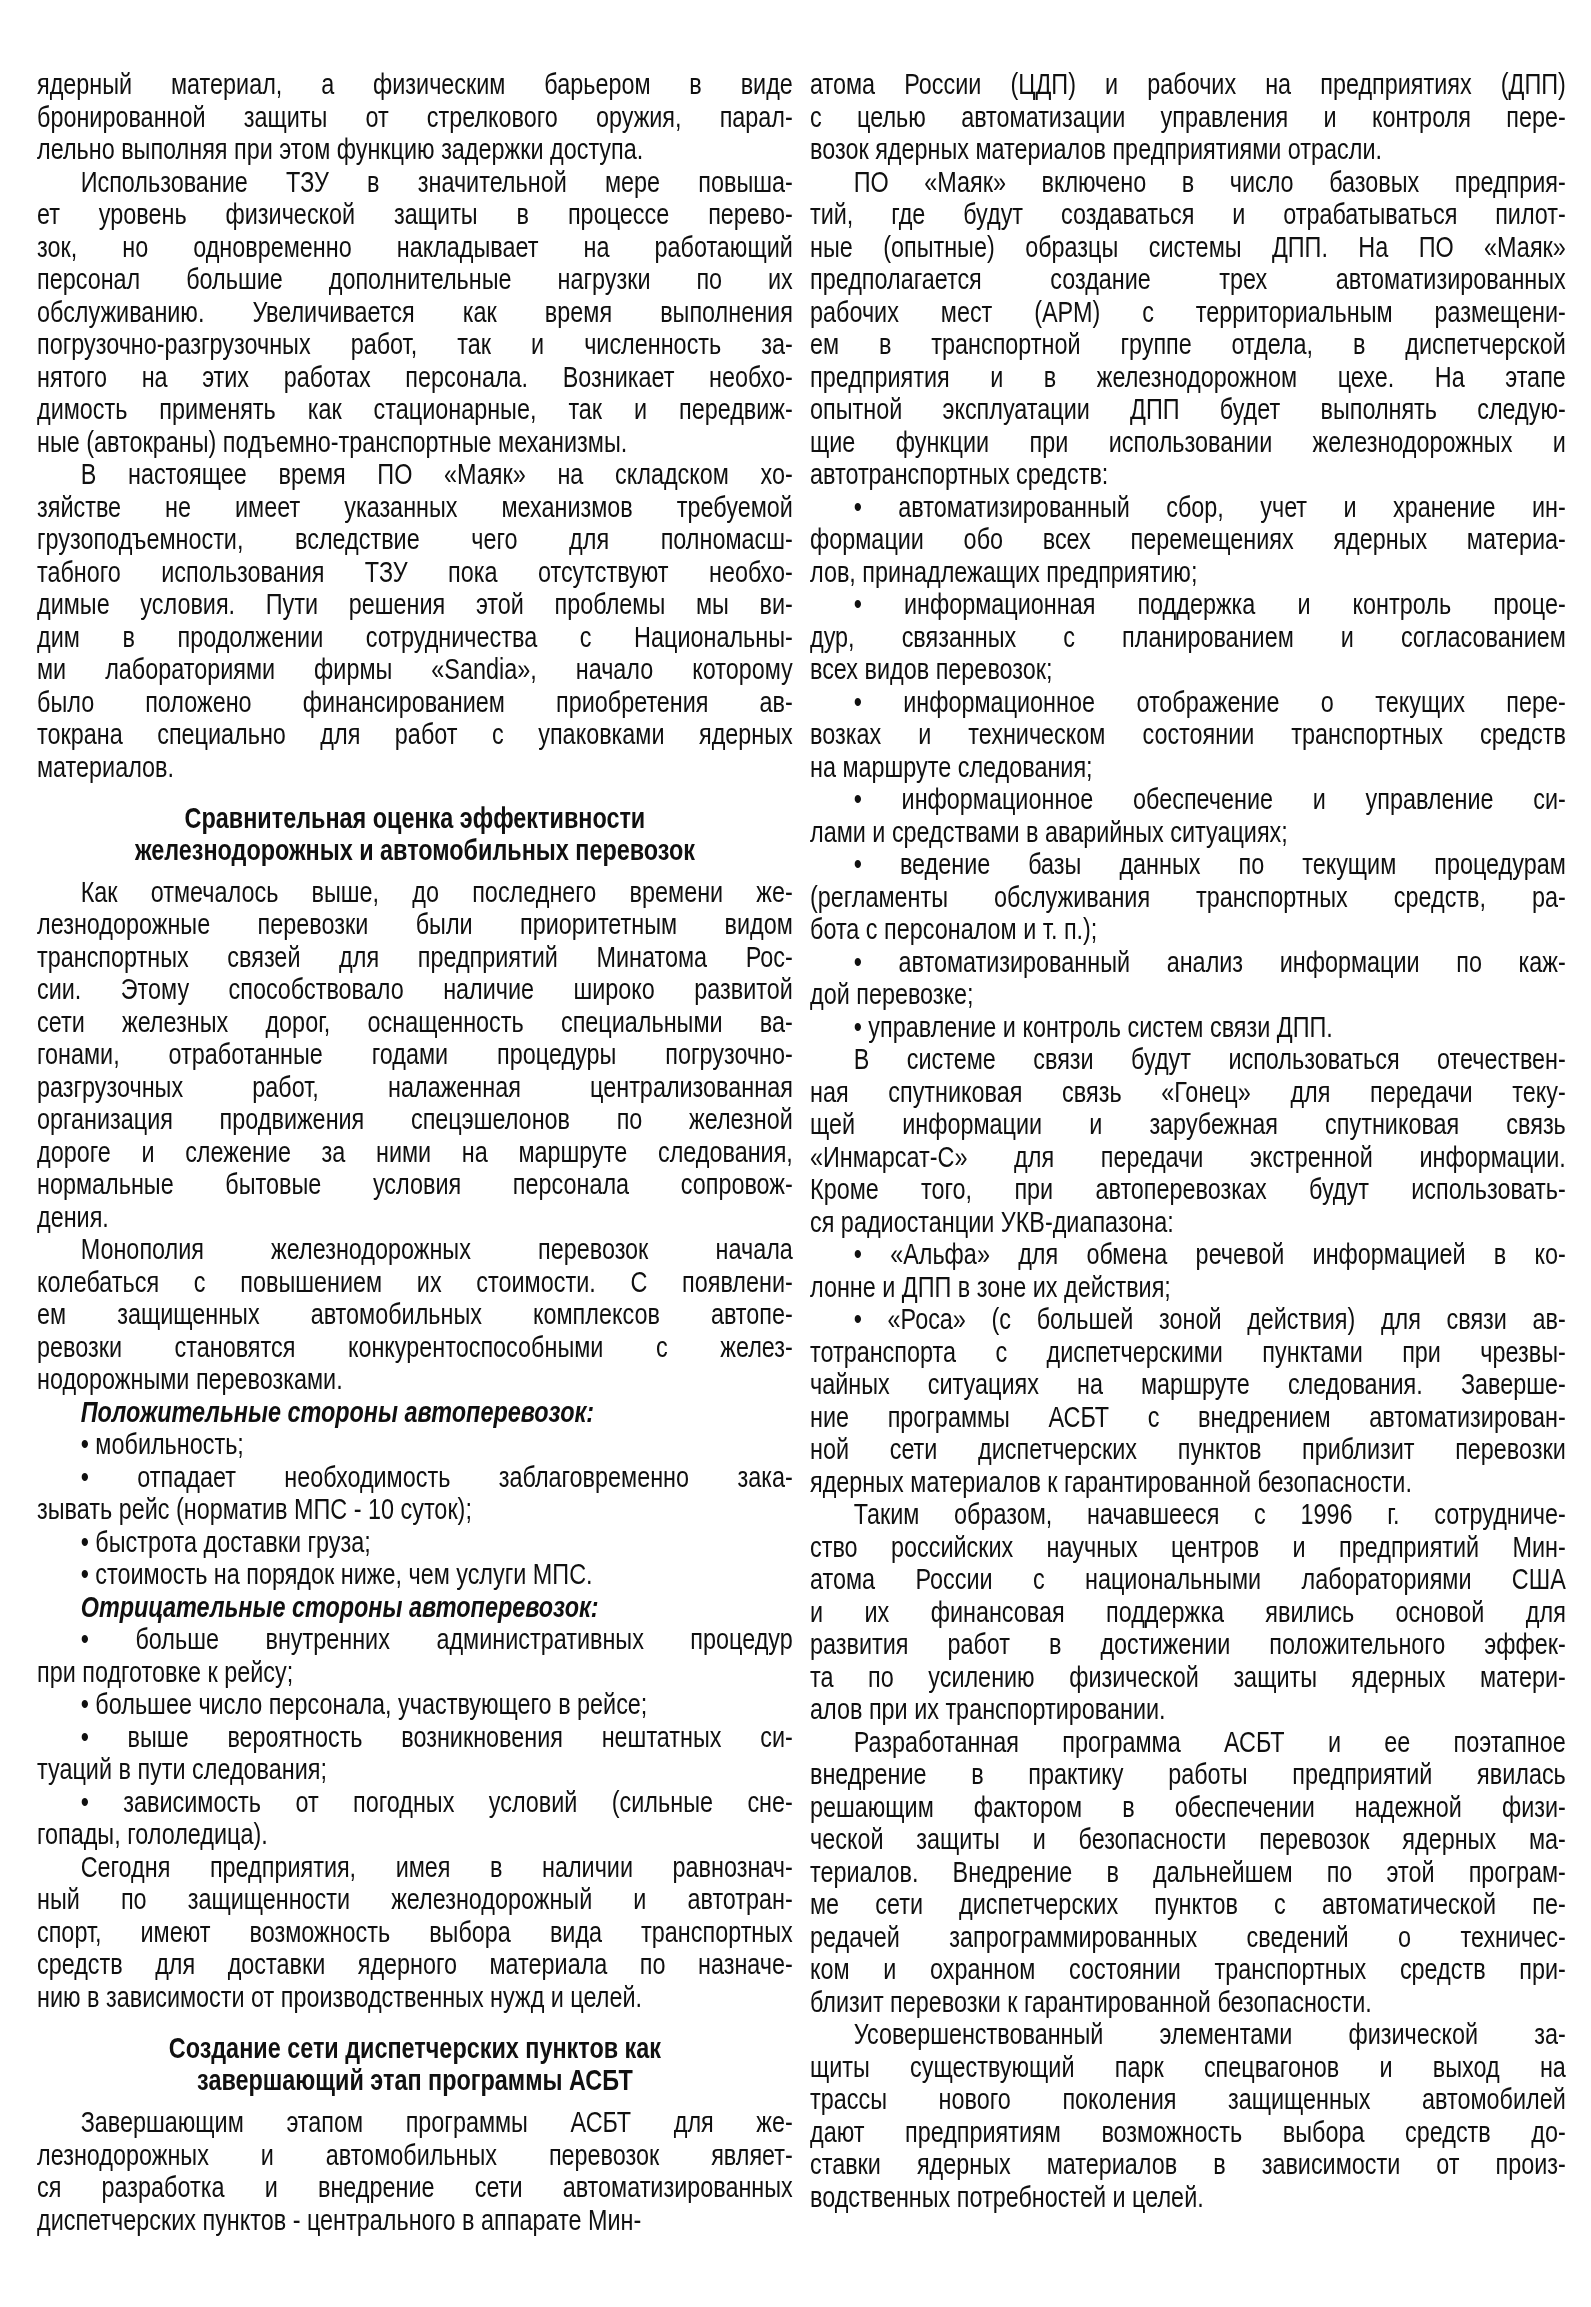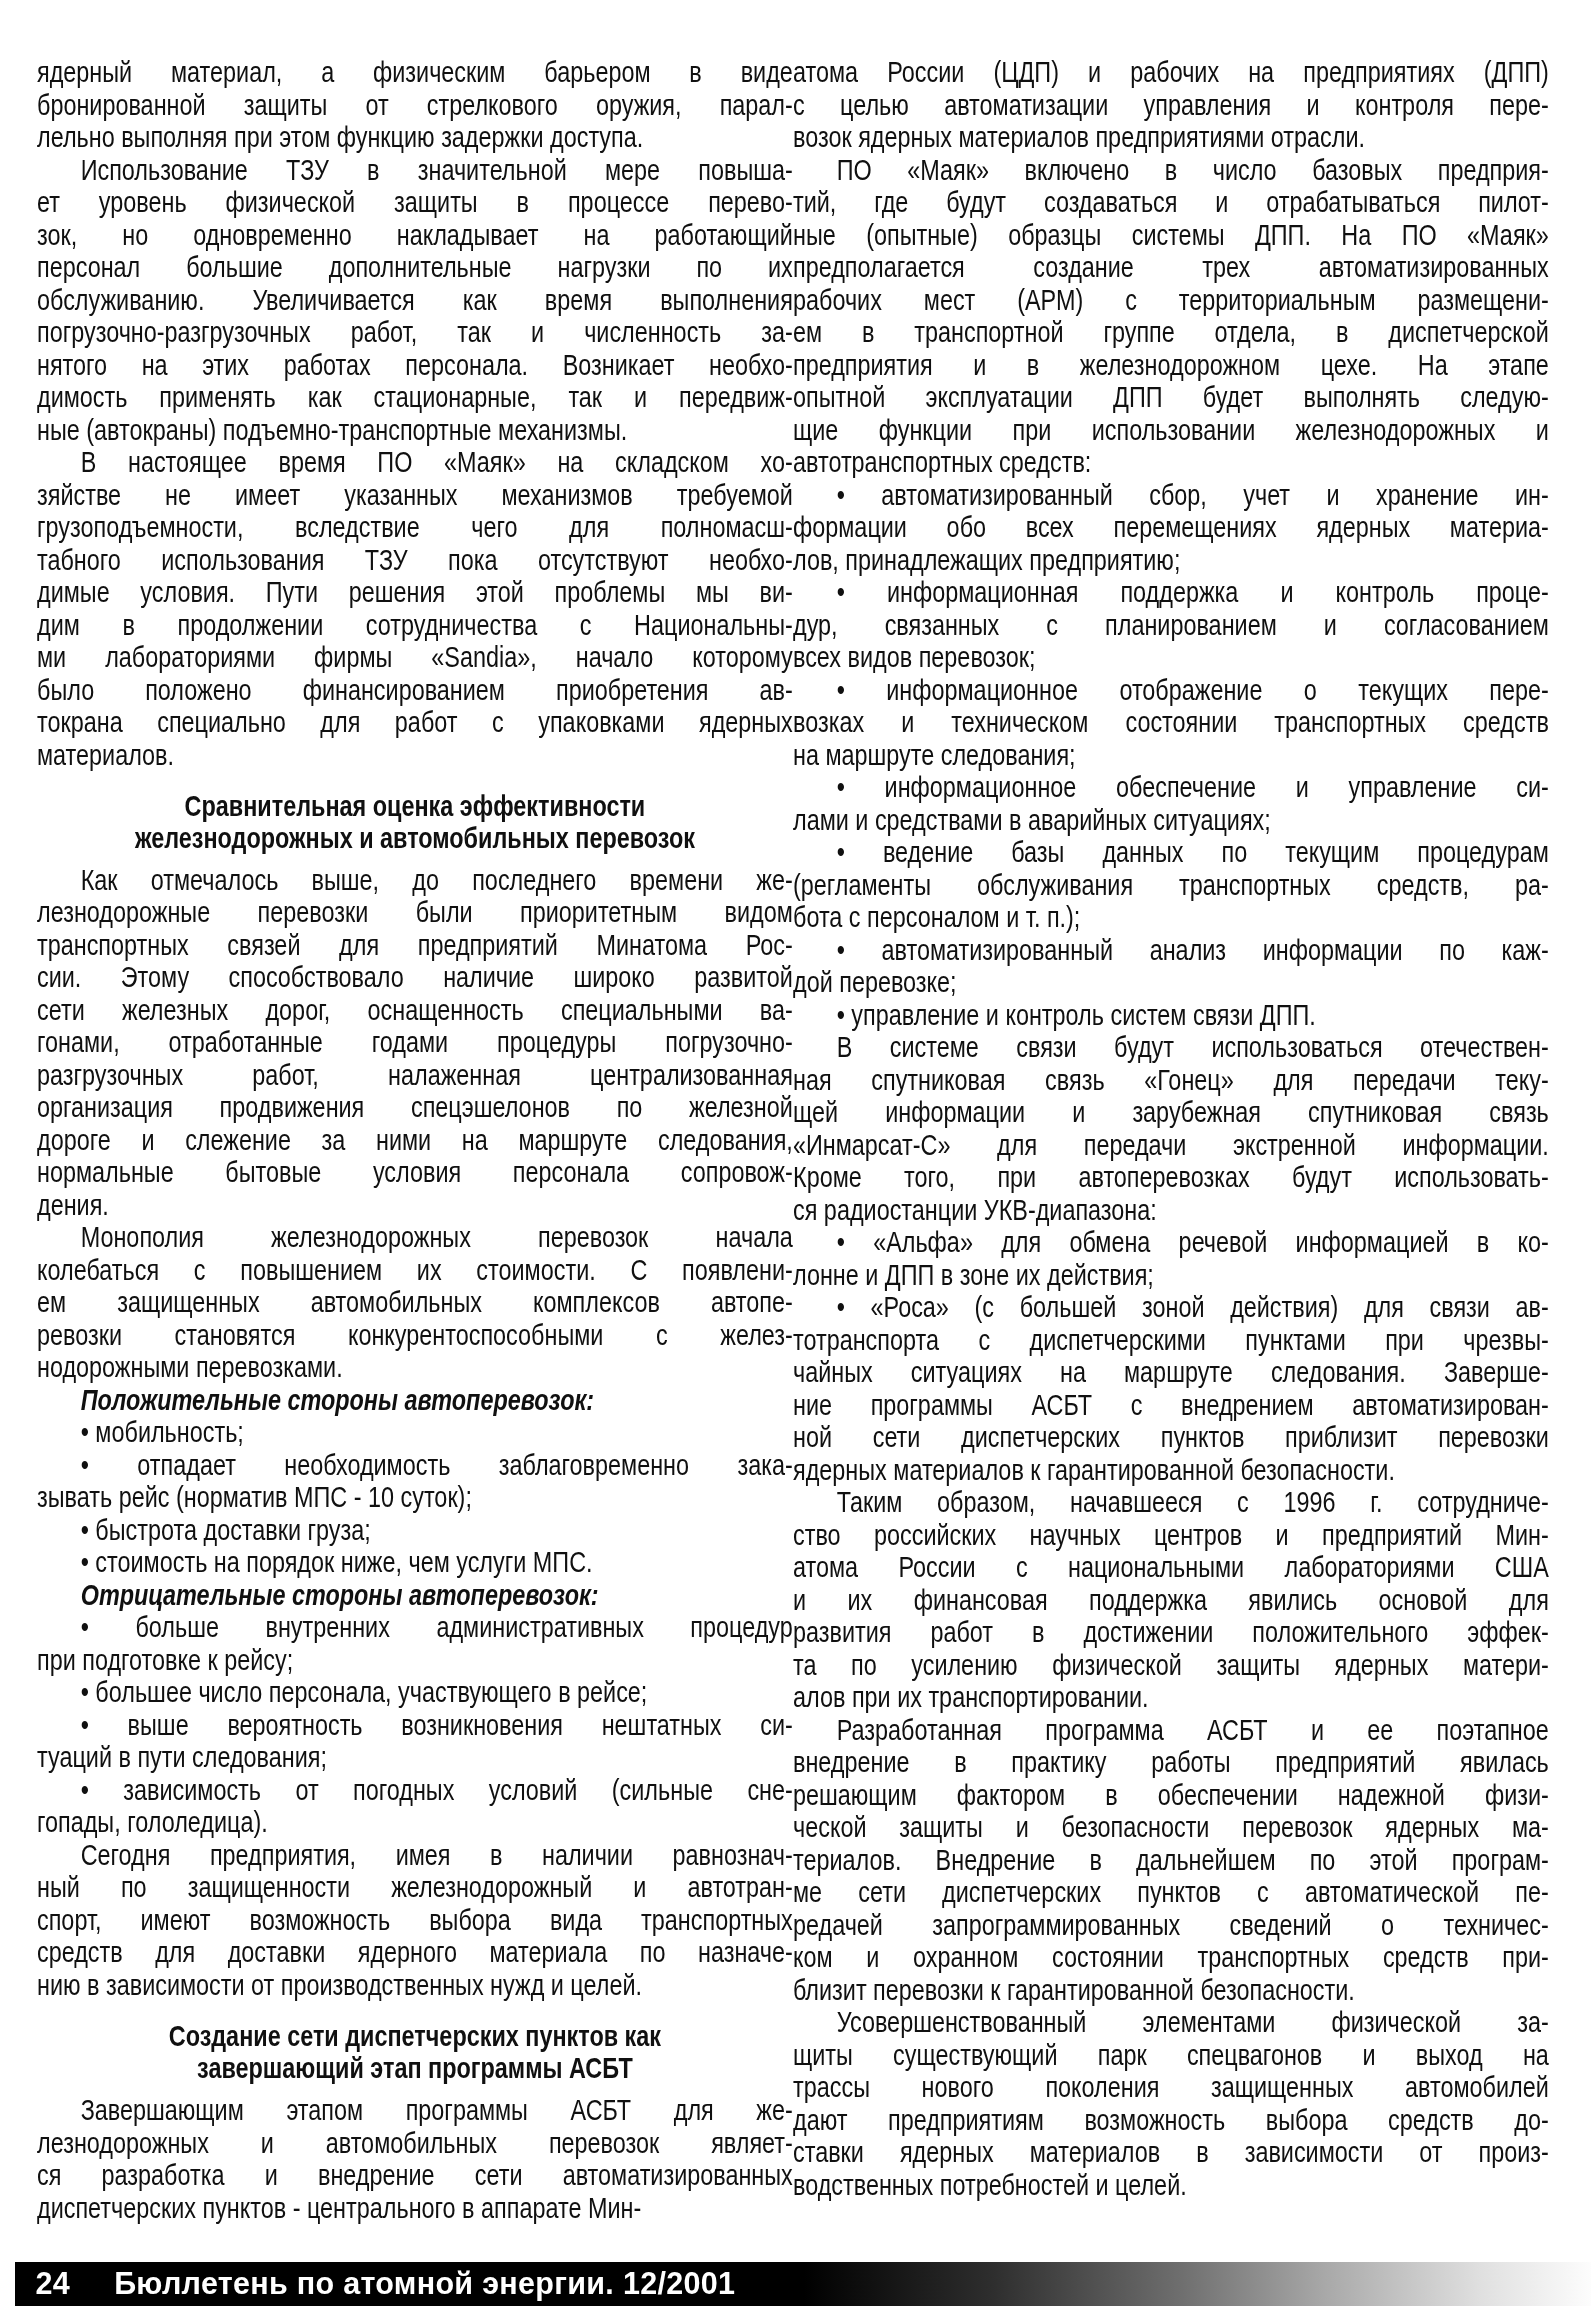--- a/index.html
+++ b/index.html
@@ -6,22 +6,22 @@
   body {
     width: 1592px; height: 2307px;
     background: #ffffff;
     color: #101010;
     font-family: "Liberation Sans", sans-serif;
     position: relative;
     overflow: hidden;
   }
   .page { position: absolute; inset: 0; }
   .columns {
-    position: absolute; left: 37px; top: 56px;
-    display: flex; 
+    position: absolute; left: 37px; top: 68px;
+    display: flex; gap: 17px;
   }
   .col { width: 756px; overflow: visible; }
   .col-inner {
     width: 969px;
     transform: scaleX(0.78);
     transform-origin: 0 0;
     font-size: 30px;
     line-height: 32.5px;
   }
   .par { margin: 0; }
@@ -250,19 +250,15 @@
             <div class="ln">щиты существующий парк спецвагонов и выход на</div>
             <div class="ln">трассы нового поколения защищенных автомобилей</div>
             <div class="ln">дают предприятиям возможность выбора средств до-</div>
             <div class="ln">ставки ядерных материалов в зависимости от произ-</div>
             <div class="ln last">водственных потребностей и целей.</div>
           </div>
         </div>
     </div>
   </div>
 
-  <div class="footer-bar">
-    <span class="footer-num">24</span>
-    <span class="footer-title">Бюллетень по атомной энергии. 12/2001</span>
-  </div>
 
 </div>
 
 
 </body></html>

